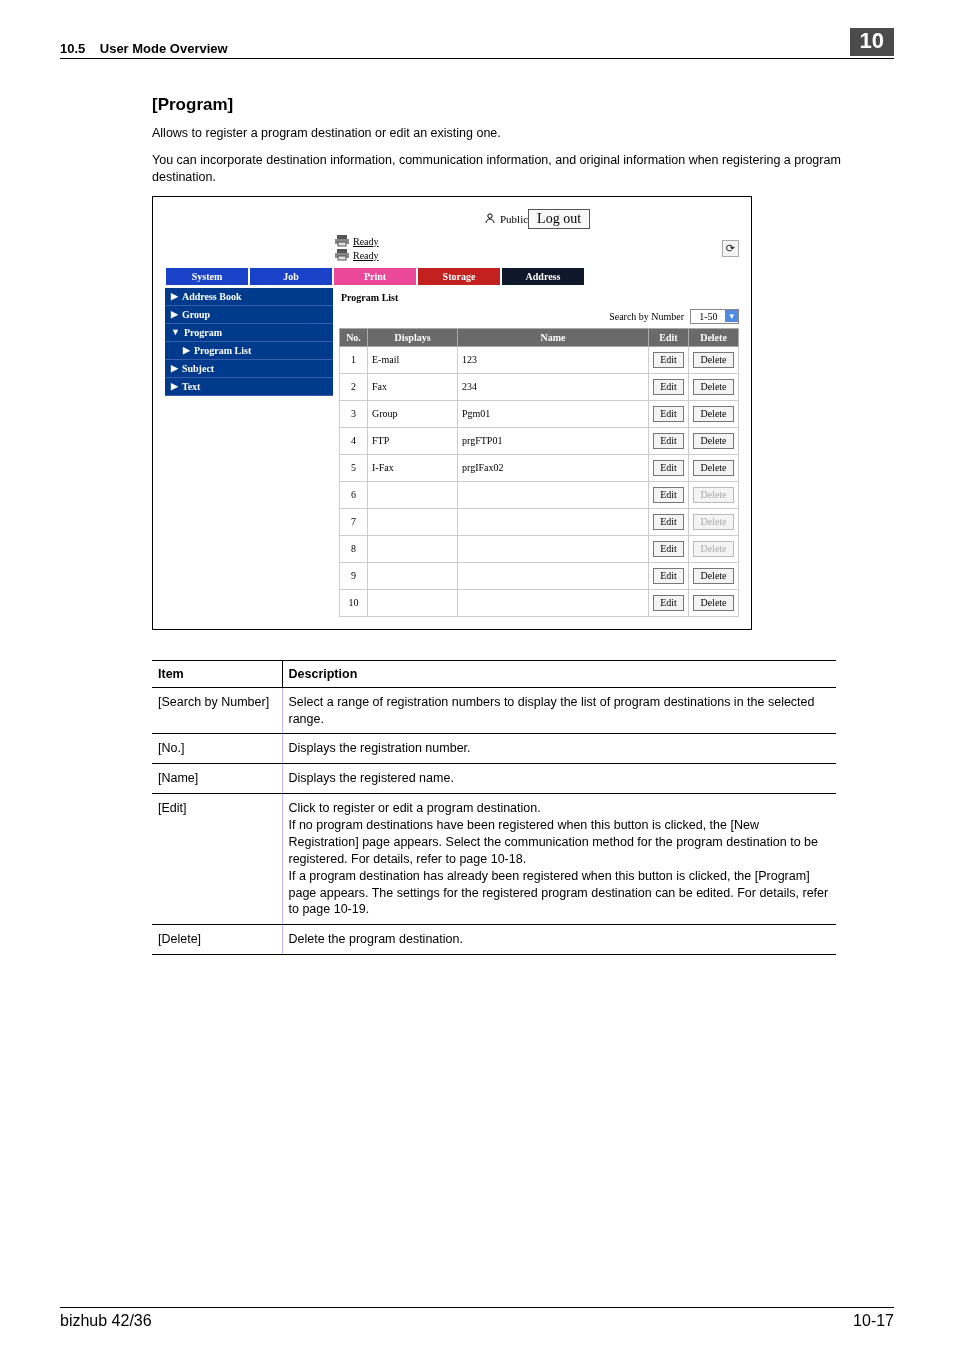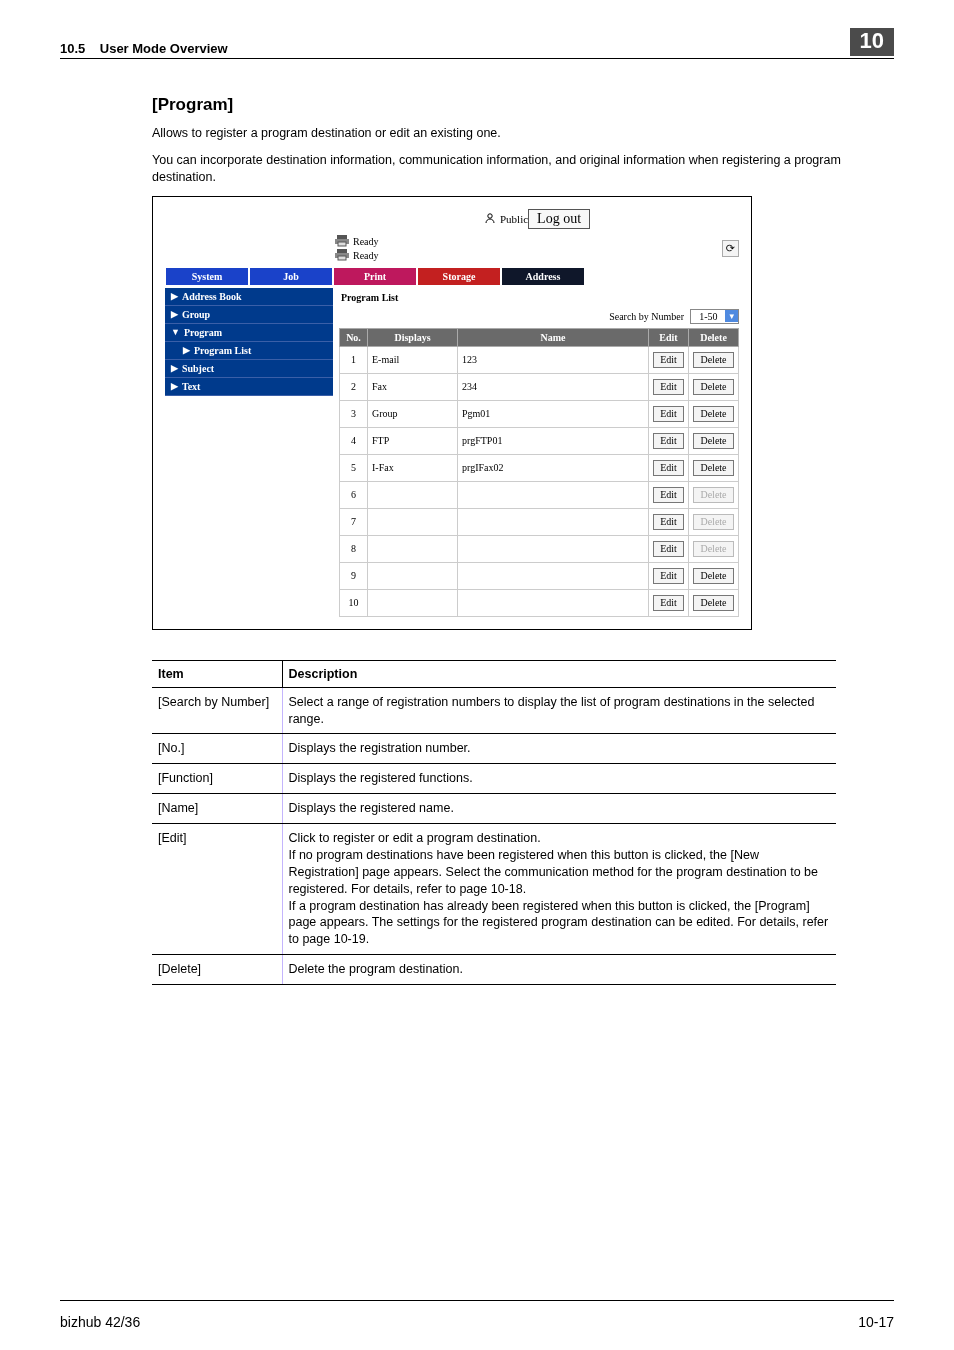--- a/index.html
+++ b/index.html
@@ -60,36 +60,36 @@
     font-size: 14px;
     background: #f8f8f8;
   }
   .icon-mini {
     border: 1px solid #aaa;
     font-size: 11px;
     padding: 1px 3px;
     background: #f4f4f4;
   }
   .status-row { padding-left: 170px; margin-top: 6px; display:flex; justify-content:space-between; align-items:center;}
-  .status-line { display: flex; align-items: center; gap: 4px; font-size: 10px; }
+  .status-line { display: flex; align-items: center; gap: 4px; font-size: 10px; text-decoration: underline; }
   .tabs {
     display: flex;
     margin-top: 4px;
   }
   .tab {
     font-size: 10px;
     font-weight: bold;
     color: #fff;
     padding: 3px 0;
     text-align: center;
     border: 1px solid #fff;
   }
   .tab.blue  { background: #1a42c9; width: 84px; }
   .tab.blue2 { background: #1a42c9; width: 84px; }
-  .tab.orange{ background: #be185d; width: 84px; text-align: center; }
+  .tab.orange{ background: #ec4899; width: 84px; text-align: center; }
   .tab.red   { background: #c32020; width: 84px; }
   .tab.red2  { background: #0f172a; width: 84px; }
 
   .ss-body { display: flex; margin-top: 2px; }
   .side {
     width: 168px;
     font-size: 10px;
   }
   .side-item {
     background: #003a8c;
@@ -162,23 +162,23 @@
   }
   table.desc td:first-child { width: 130px; }
   table.desc th:first-child { width: 130px; border-right: 1px solid #000;}
   table.desc th:nth-child(2){ }
   table.desc tr td:first-child { border-right: 1px solid #c4b5fd; }
 
   .footer {
     margin-top: auto;
     display: flex;
     justify-content: space-between;
-    font-size: 14px;
+    font-size: 16px;
     border-top: 1px solid #000;
-    padding-top: 13px;
+    padding-top: 4px;
   }
   svg.printer { width:14px; height:12px; }
 </style>
 </head>
 <body>
 
 <div class="page">
   <div class="hdr">
     <div class="hdr-left">
       <span>10.5</span>&nbsp;&nbsp;&nbsp;
@@ -372,24 +372,20 @@
       <tbody id="desc-rows">
           <tr>
             <td>[Search by Number]</td>
             <td>Select a range of registration numbers to display the list of program destinations in the selected range.</td>
           </tr>
           <tr>
             <td>[No.]</td>
             <td>Displays the registration number.</td>
           </tr>
           <tr>
-            <td>[Function]</td>
-            <td>Displays the registered functions.</td>
-          </tr>
-          <tr>
             <td>[Name]</td>
             <td>Displays the registered name.</td>
           </tr>
           <tr>
             <td>[Edit]</td>
             <td>Click to register or edit a program destination.<br>If no program destinations have been registered when this button is clicked, the [New Registration] page appears. Select the communication method for the program destination to be registered. For details, refer to page 10-18.<br>If a program destination has already been registered when this button is clicked, the [Program] page appears. The settings for the registered program destination can be edited. For details, refer to page 10-19.</td>
           </tr>
           <tr>
             <td>[Delete]</td>
             <td>Delete the program destination.</td>

